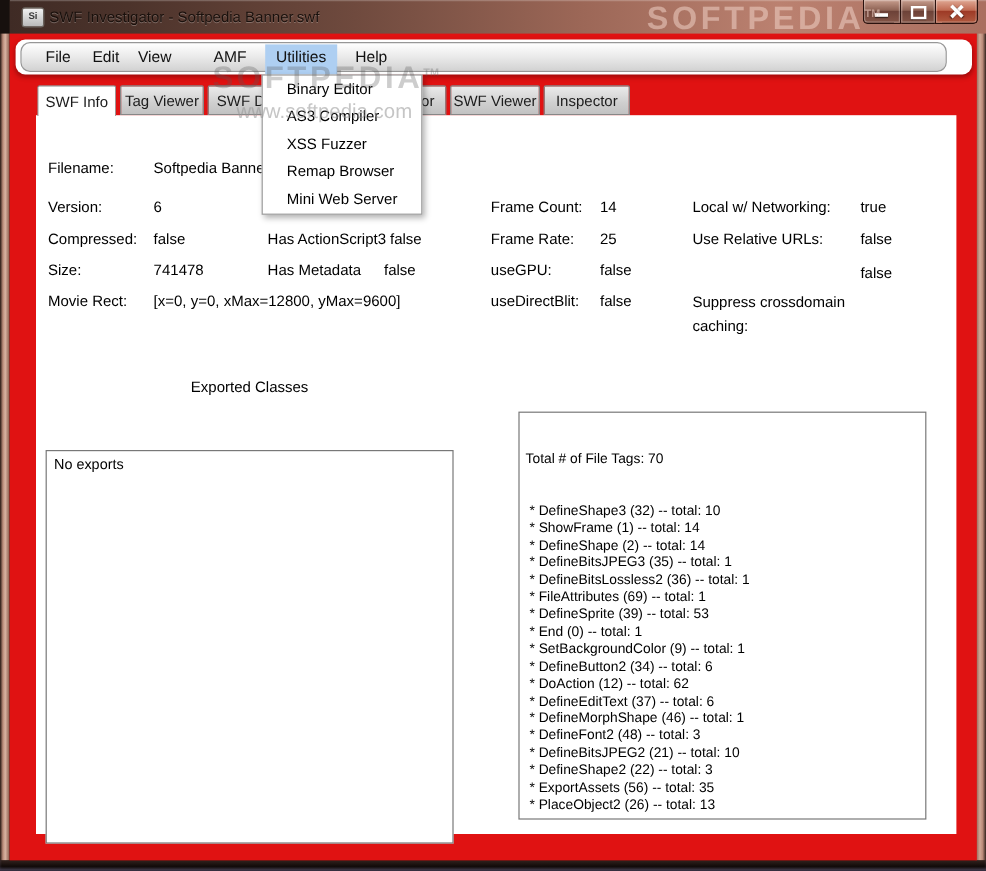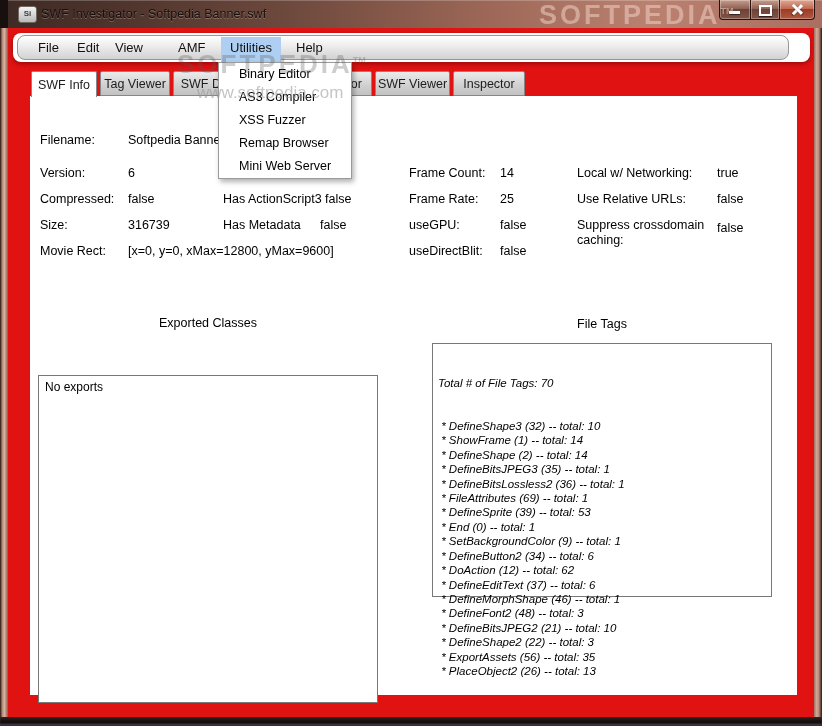--- a/index.html
+++ b/index.html
@@ -67,26 +67,26 @@
     font-size:12.5px;color:#1c1c1c;}
   .tab.selected{background:#fff;border-bottom:none;height:26px;z-index:6;}
   .tab-0{left:31px;width:66px}.tab-1{left:100px;width:70px}.tab-2{left:173px;width:80px}
   .tab-3{left:256px;width:116px;justify-content:flex-end;padding-right:9px}
   .tab-4{left:375px;width:75px}.tab-5{left:453px;width:72px}
 
   
   .content{position:absolute;left:30px;top:96px;width:767px;height:599px;background:#fff;z-index:4;}
 
   .lbl,.val{position:absolute;font-size:12.5px;color:#000;white-space:nowrap;z-index:5;}
-  .wrap-lbl{white-space:normal;width:140px;line-height:15px;}
+  .wrap-lbl{white-space:normal;width:140px;line-height:20px;margin-top:24px;}
 
   .section-header{position:absolute;font-size:12.5px;color:#000;text-align:center;z-index:5;}
   .list-box{position:absolute;background:#fff;border:1px solid #787878;box-sizing:border-box;z-index:5;}
   .box-exports{left:38px;top:343px;width:340px;height:328px;margin-top:32px;}
-  .box-tags{left:432px;top:343px;width:340px;height:254px;font-style:italic;}
+  .box-tags{left:432px;top:343px;width:340px;height:340px;}
   .no-exports{position:absolute;left:6px;top:4px;font-size:12px;color:#000;}
   .tags-list{position:absolute;left:5px;top:3px;font-size:11.5px;line-height:14.4px;color:#000;white-space:pre;}
 
   
   .under{z-index:5;}
 
   
   .wm-title{position:absolute;left:531px;top:0px;font-size:27px;font-weight:bold;letter-spacing:3px;
     color:rgba(238,207,196,0.55);z-index:60;pointer-events:none;}
   .wm-title .tm{font-size:9px;vertical-align:super;letter-spacing:0;}
@@ -129,21 +129,21 @@
 
   <div class="content"></div>
 
   <div class="lbl" style="left:40px;top:133px">Filename:</div>
   <div class="val" style="left:128px;top:133px">Softpedia Banner.swf</div>
   <div class="lbl" style="left:40px;top:166px">Version:</div>
   <div class="val" style="left:128px;top:166px">6</div>
   <div class="lbl" style="left:40px;top:192px">Compressed:</div>
   <div class="val" style="left:128px;top:192px">false</div>
   <div class="lbl" style="left:40px;top:218px">Size:</div>
-  <div class="val" style="left:128px;top:218px">316739</div>
+  <div class="val" style="left:128px;top:218px">741478</div>
   <div class="lbl" style="left:40px;top:244px">Movie Rect:</div>
   <div class="val" style="left:128px;top:244px">[x=0, y=0, xMax=12800, yMax=9600]</div>
 
   <div class="lbl under" style="left:223px;top:192px">Has ActionScript3</div>
   <div class="val under" style="left:325px;top:192px">false</div>
   <div class="lbl" style="left:223px;top:218px">Has Metadata</div>
   <div class="val" style="left:320px;top:218px">false</div>
 
   <div class="lbl" style="left:409px;top:166px">Frame Count:</div>
   <div class="val" style="left:500px;top:166px">14</div>
@@ -159,21 +159,20 @@
   <div class="lbl" style="left:577px;top:192px">Use Relative URLs:</div>
   <div class="val" style="left:717px;top:192px">false</div>
   <div class="lbl wrap-lbl" style="left:577px;top:218px">Suppress crossdomain caching:</div>
   <div class="val" style="left:717px;top:221px">false</div>
 
   <div class="section-header" style="left:38px;top:316px;width:340px">Exported Classes</div>
   <div class="list-box box-exports">
     <div class="no-exports">No exports</div>
   </div>
 
-  <div class="section-header" style="left:432px;top:317px;width:340px">File Tags</div>
   <div class="list-box box-tags">
     <div class="tags-list">
       <div class="tag-line">Total # of File Tags: 70</div>
     <div class="tag-line"> * DefineShape3 (32) -- total: 10</div><div class="tag-line"> * ShowFrame (1) -- total: 14</div><div class="tag-line"> * DefineShape (2) -- total: 14</div><div class="tag-line"> * DefineBitsJPEG3 (35) -- total: 1</div><div class="tag-line"> * DefineBitsLossless2 (36) -- total: 1</div><div class="tag-line"> * FileAttributes (69) -- total: 1</div><div class="tag-line"> * DefineSprite (39) -- total: 53</div><div class="tag-line"> * End (0) -- total: 1</div><div class="tag-line"> * SetBackgroundColor (9) -- total: 1</div><div class="tag-line"> * DefineButton2 (34) -- total: 6</div><div class="tag-line"> * DoAction (12) -- total: 62</div><div class="tag-line"> * DefineEditText (37) -- total: 6</div><div class="tag-line"> * DefineMorphShape (46) -- total: 1</div><div class="tag-line"> * DefineFont2 (48) -- total: 3</div><div class="tag-line"> * DefineBitsJPEG2 (21) -- total: 10</div><div class="tag-line"> * DefineShape2 (22) -- total: 3</div><div class="tag-line"> * ExportAssets (56) -- total: 35</div><div class="tag-line"> * PlaceObject2 (26) -- total: 13</div></div>
   </div>
 
   <div class="dropdown">
       <div class="dropdown-item">Binary Editor</div>
       <div class="dropdown-item">AS3 Compiler</div>
       <div class="dropdown-item">XSS Fuzzer</div>

